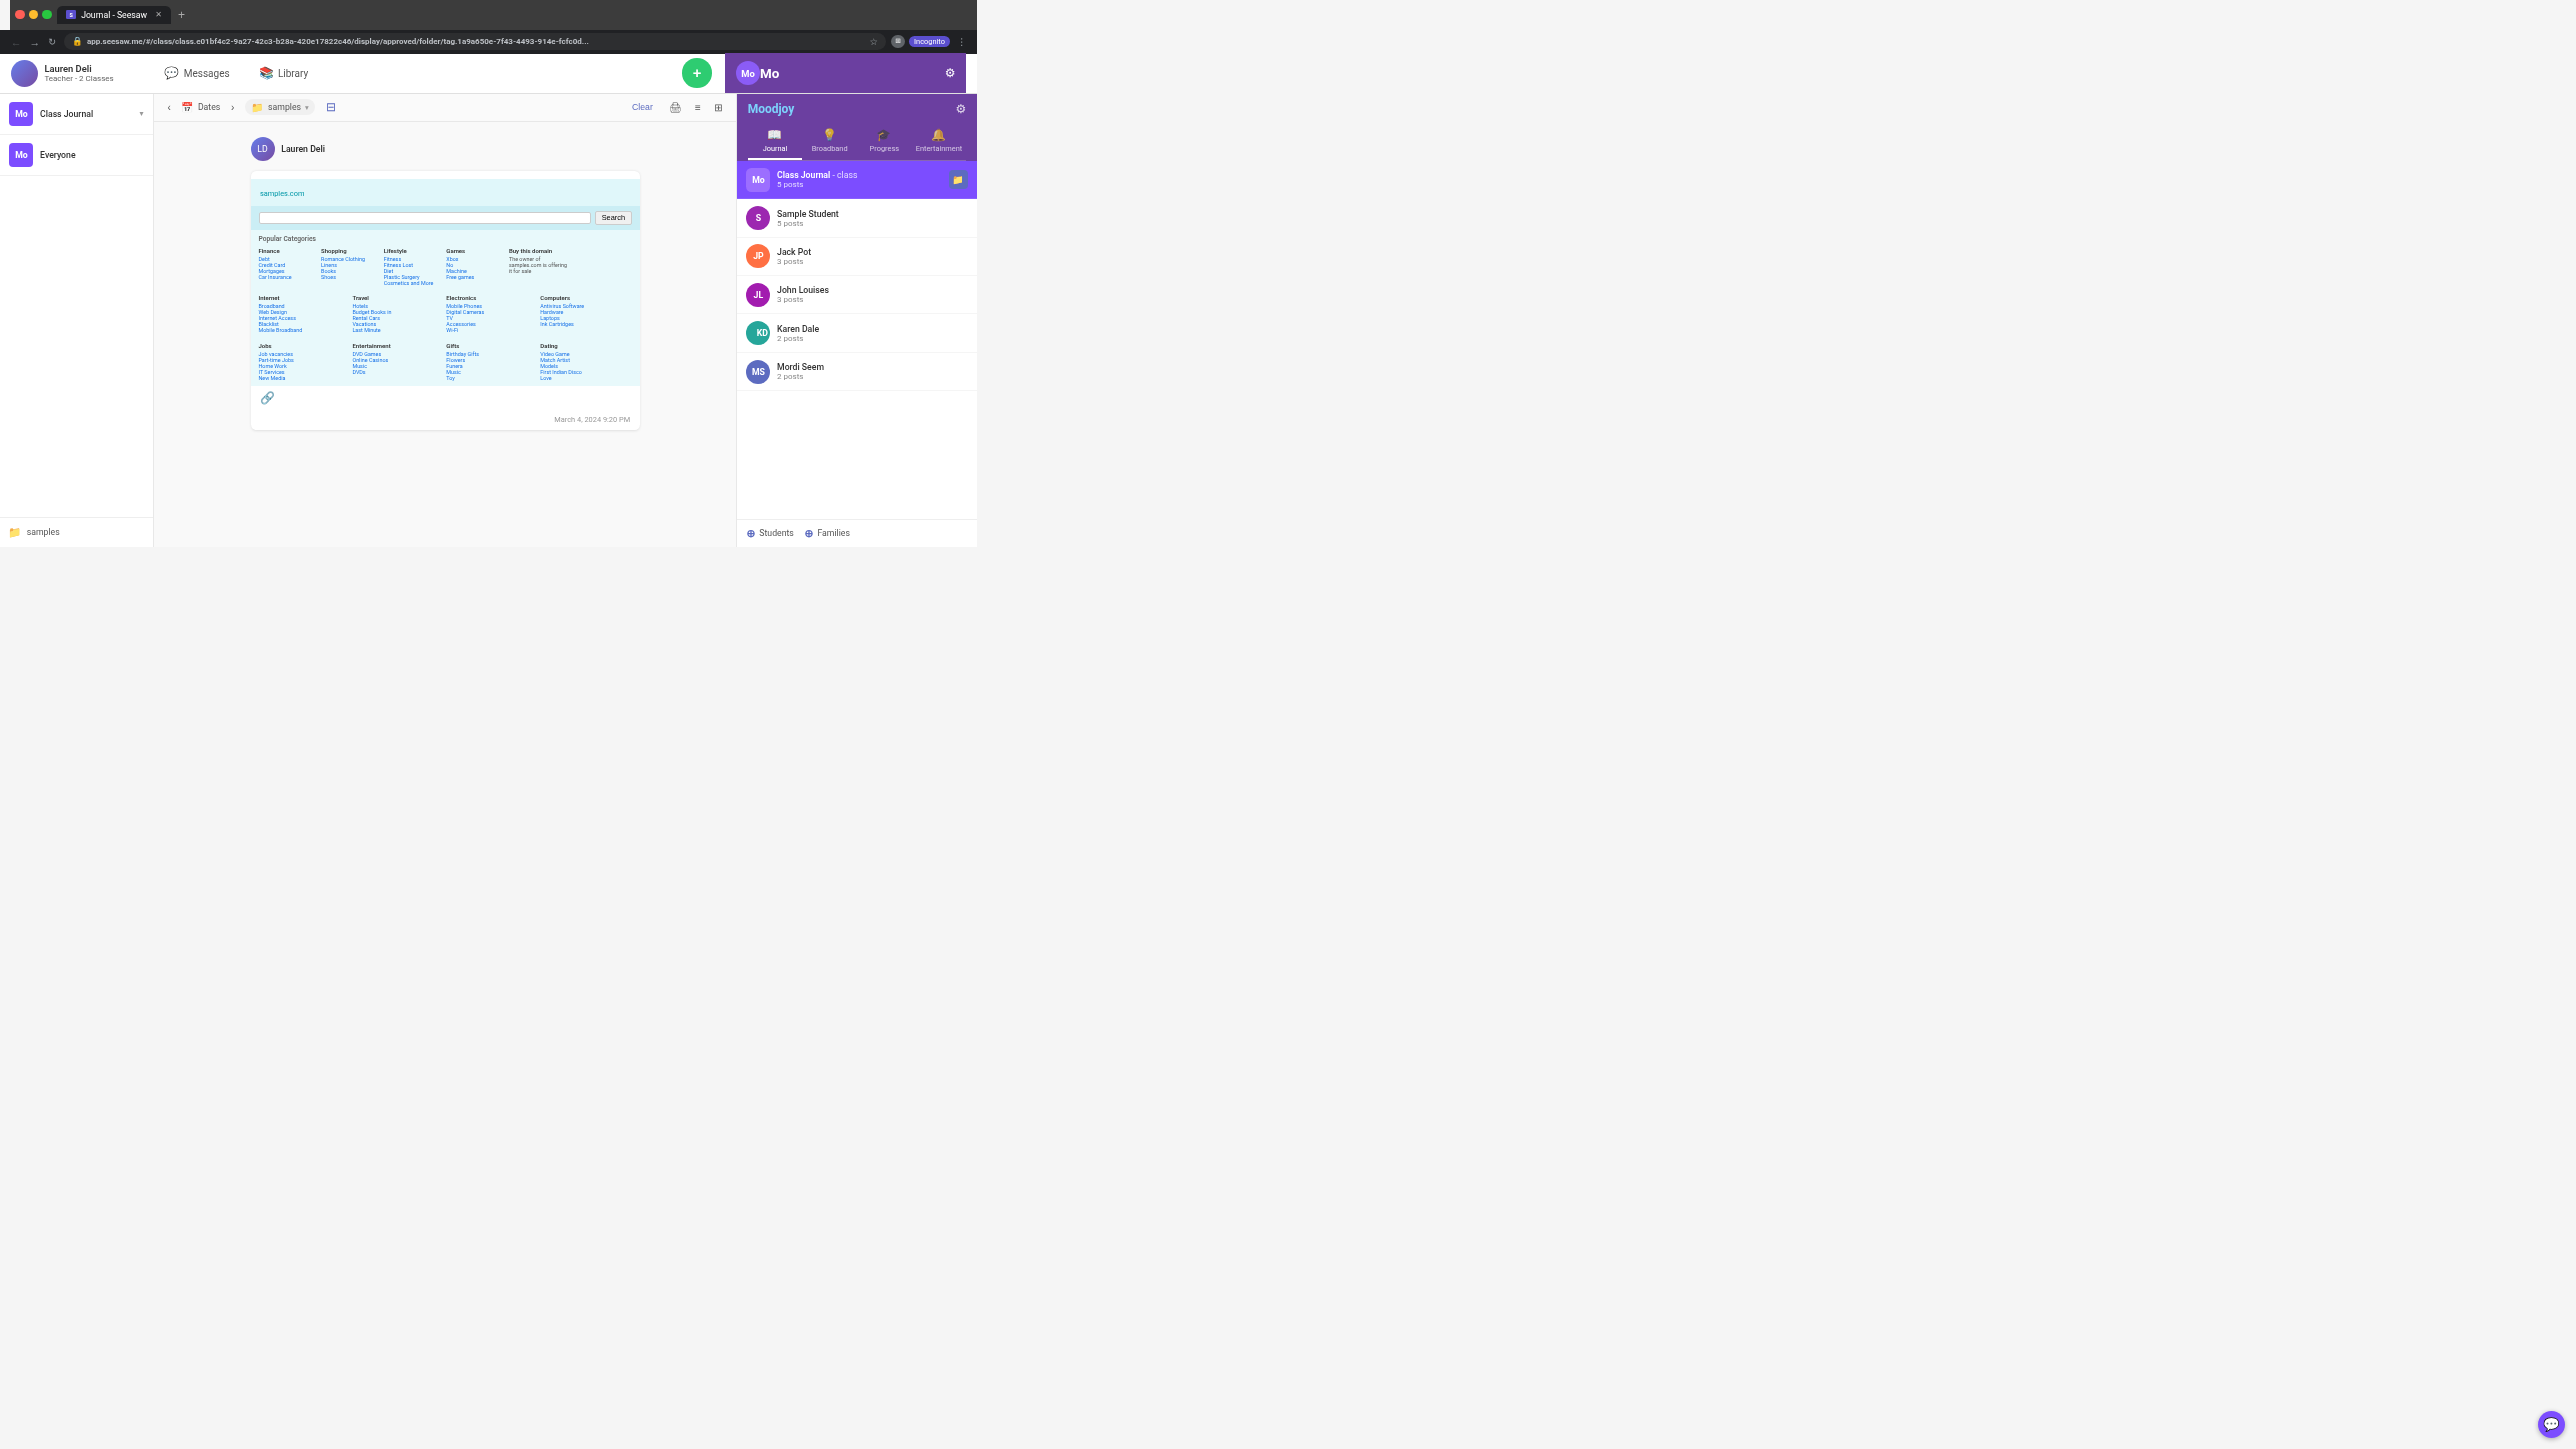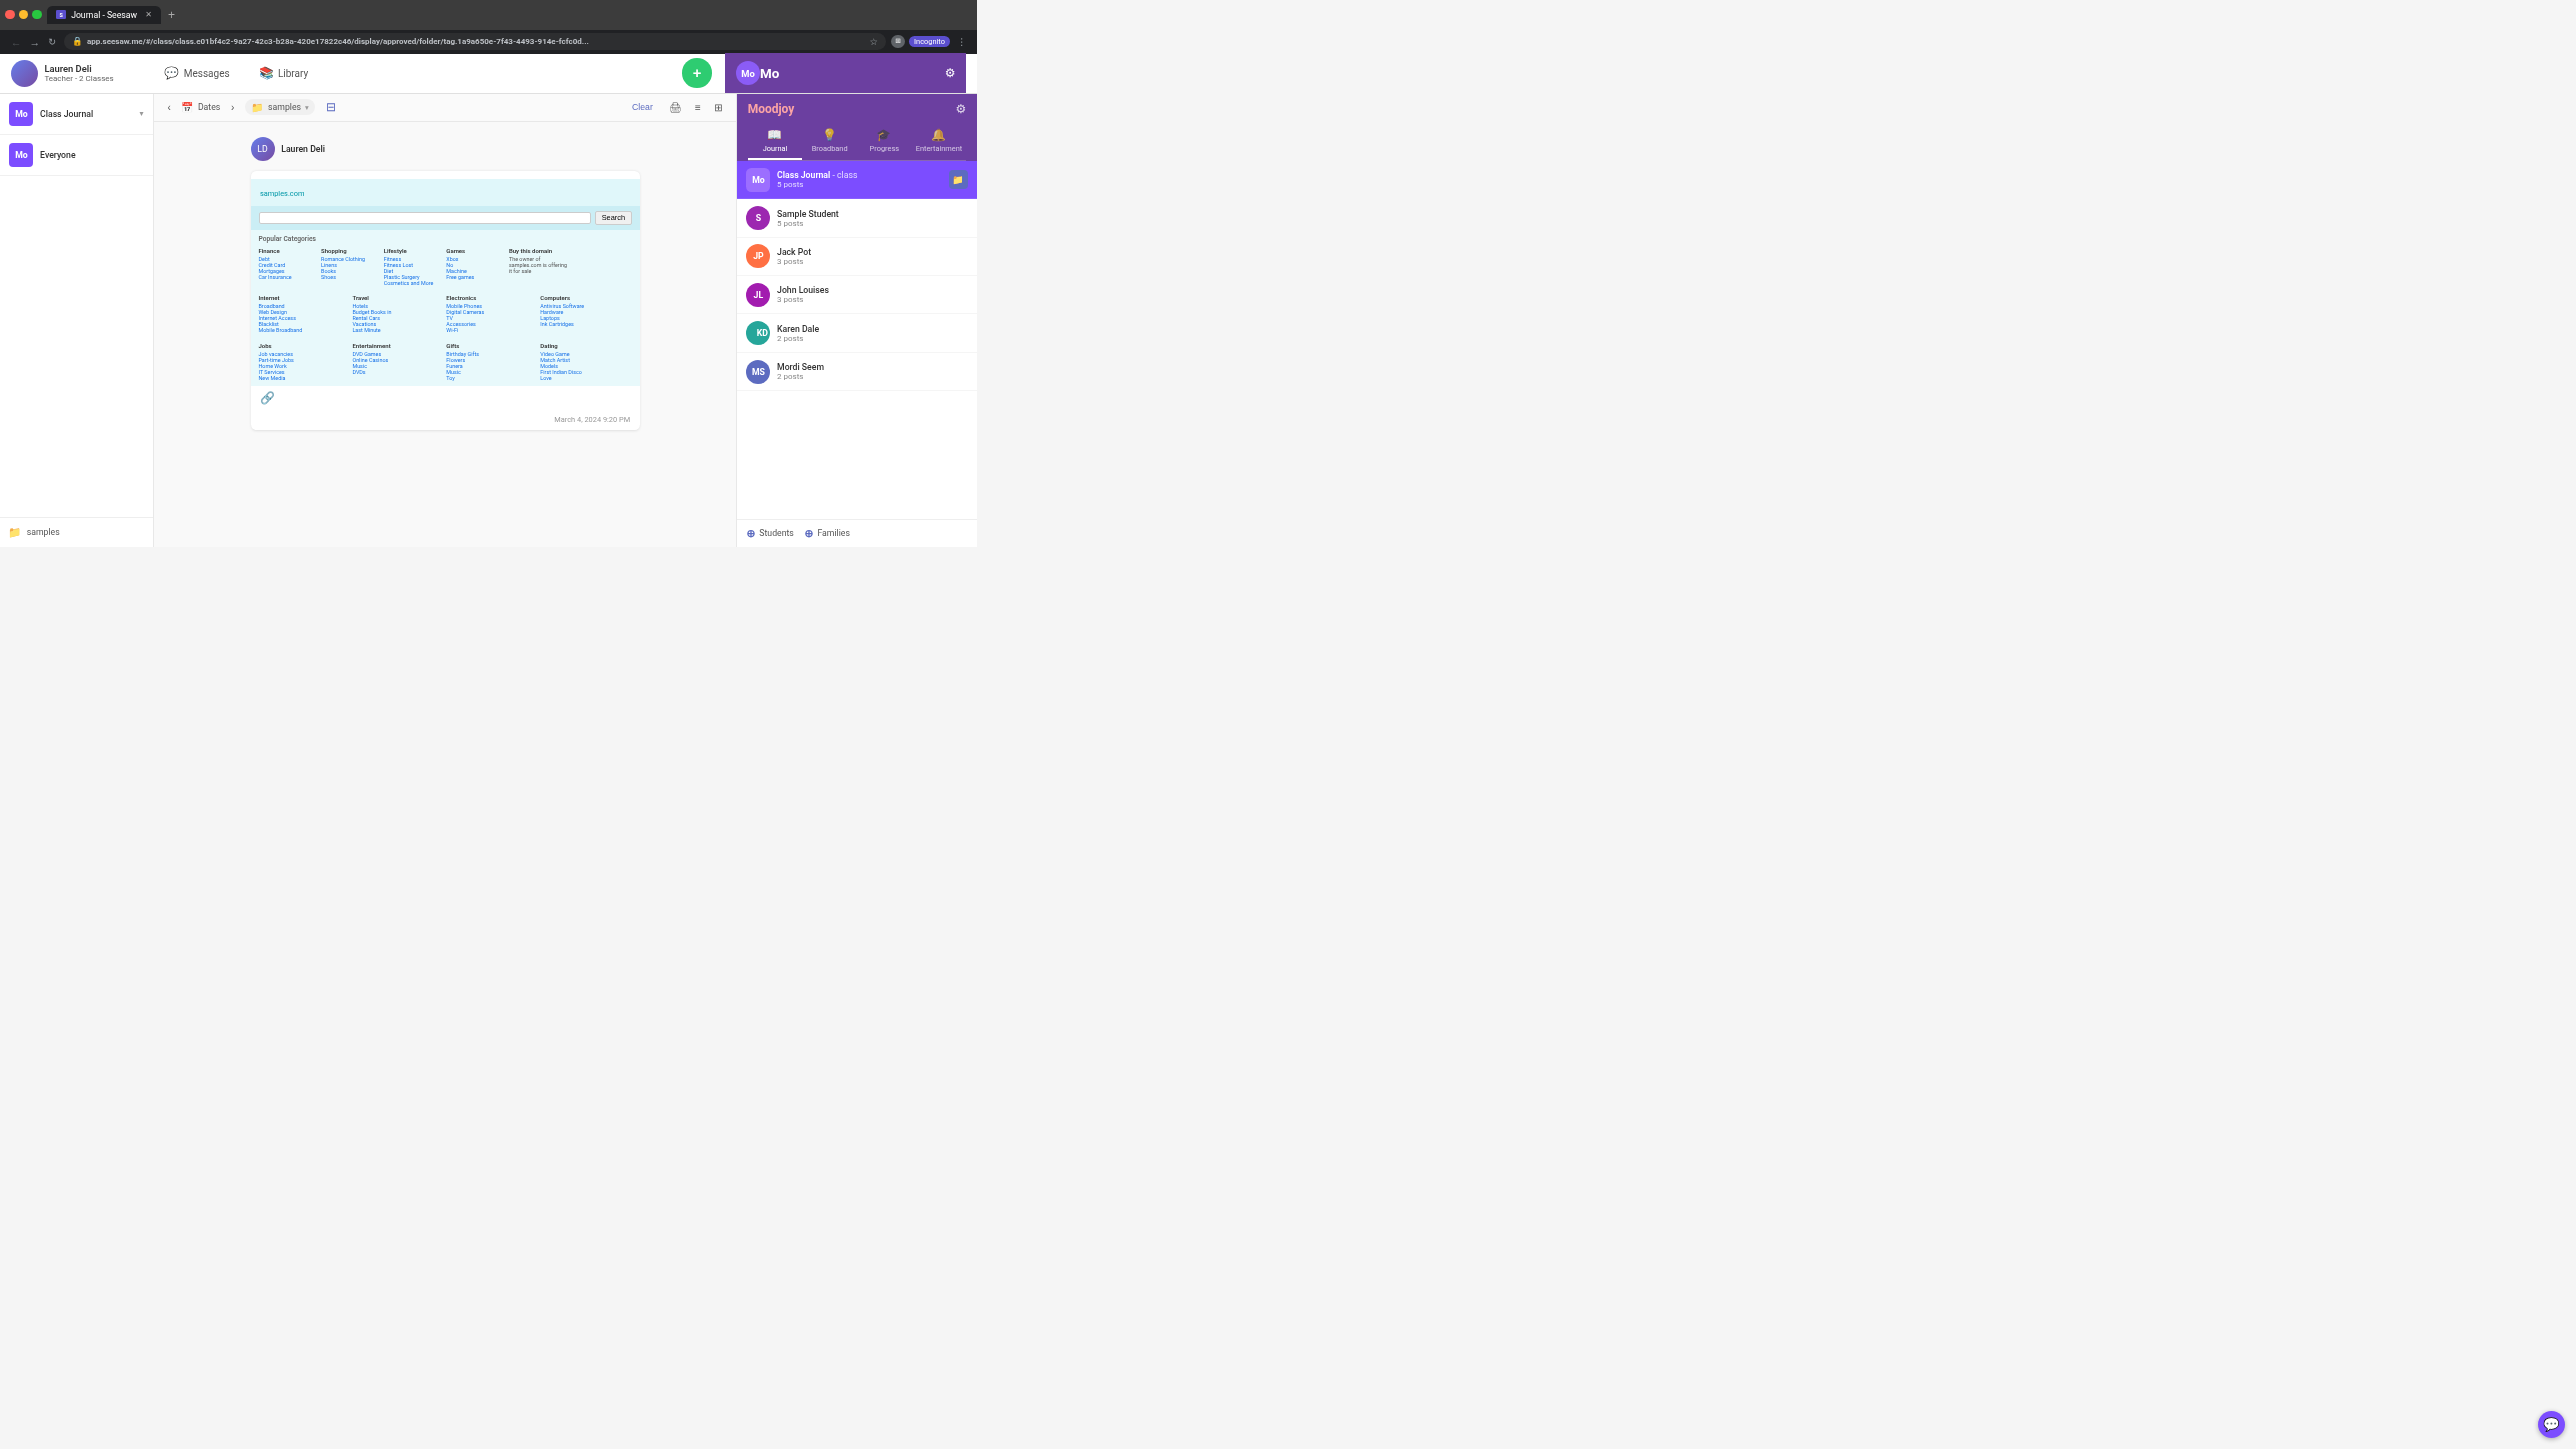--- a/index.html
+++ b/index.html
@@ -1,19 +1,19 @@
 <!DOCTYPE html>
 <html style="font-size:10.7px"><head>
   <meta charset="utf-8">
   <style>
     * { box-sizing: border-box; margin: 0; padding: 0; }
     body { font-family: -apple-system, BlinkMacSystemFont, 'Segoe UI', Roboto, sans-serif; background: #f5f5f5; width: 977px; height: 547px; overflow: hidden; }
 
     
-    .browser-chrome { background: #3c3c3c; height: 29.5px; display: flex; align-items: center; padding: 0 5.4px; gap: 5.4px; }
+    .browser-chrome { background: #3c3c3c; height: 29.5px; display: flex; align-items: center; padding: 0 5.4px; gap: 5.4px; margin-left: 10px; }
     .browser-controls { display: flex; align-items: center; gap: 4px; }
     .browser-btn { width: 9.4px; height: 9.4px; border-radius: 50%; border: none; cursor: pointer; }
     .btn-close { background: #ff5f57; }
     .btn-min { background: #febc2e; }
     .btn-max { background: #28c840; }
     .tab-bar { display: flex; align-items: center; gap: 2.7px; flex: 1; }
     .tab { background: #2b2b2b; color: #ddd; padding: 4px 9.4px; border-radius: 5.4px 5.4px 0 0; font-size: 8.7px; display: flex; align-items: center; gap: 5.4px; max-width: 134px; }
     .tab.active { background: #202124; color: #fff; }
     .tab-favicon { width: 9.4px; height: 9.4px; background: #5b4fcf; border-radius: 1.3px; display: flex; align-items: center; justify-content: center; color: white; font-size: 5.4px; font-weight: bold; }
     .tab-close { color: #aaa; font-size: 8px; cursor: pointer; margin-left: 2.7px; }
@@ -361,21 +361,21 @@
           <div class="post-timestamp">March 4, 2024 9:20 PM</div>
         </div>
       </div>
     </div>
 
     <div class="right-panel">
 
       <div style="background:#6b3fa0; padding: 8px 10.7px 0;">
         <div style="display:flex; align-items:center; justify-content:space-between; margin-bottom:5.4px;">
           <div>
-            <div style="color:#fca5a5;font-size:12px;font-weight:700;">Moodjoy</div>
+            <div style="color:#7dd3fc;font-size:12px;font-weight:700;">Moodjoy</div>
           </div>
           <button style="background:none;border:none;color:rgba(255,255,255,0.8);font-size:12px;cursor:pointer;">⚙</button>
         </div>
 
         <div class="panel-tabs">
           <div class="panel-tab active">
             <span class="panel-tab-icon">📖</span>
             <span>Journal</span>
           </div>
           <div class="panel-tab">

